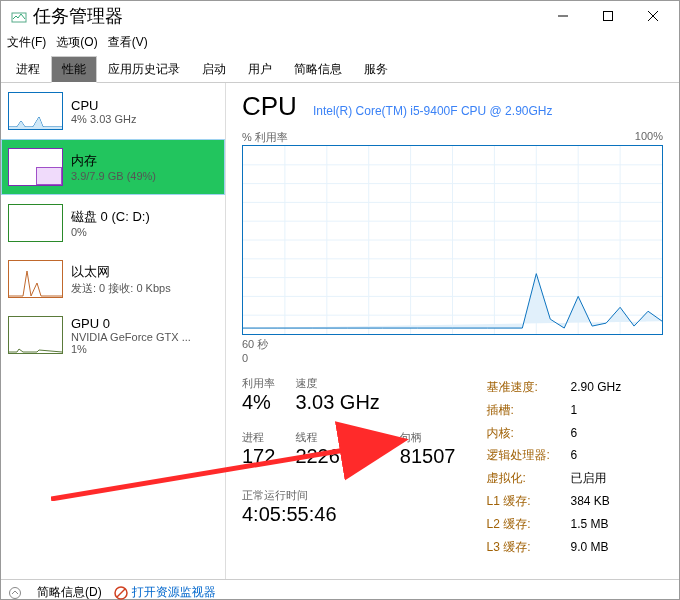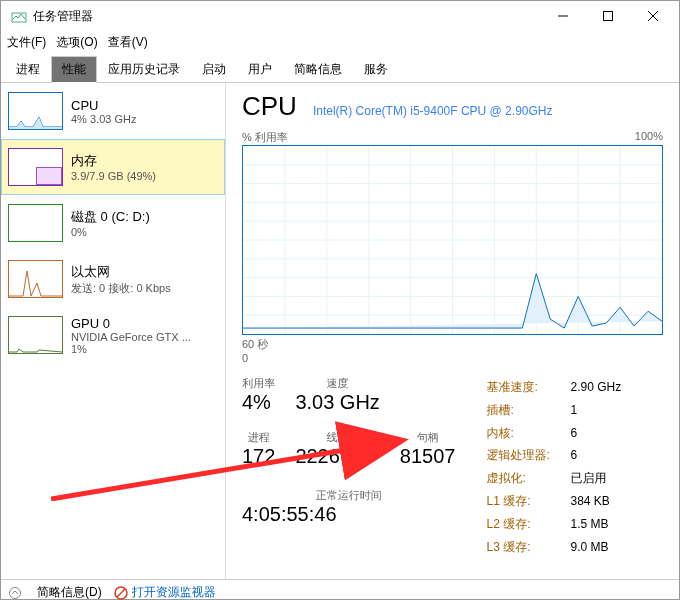--- a/index.html
+++ b/index.html
@@ -1,50 +1,50 @@
 <!DOCTYPE html>
 <html><head>
 <meta charset="utf-8">
 <style>
 * { box-sizing: border-box; font-family: "Microsoft YaHei", "Segoe UI", sans-serif; }
 body { margin: 0; padding: 0; background: #fff; }
 .window { width: 680px; height: 600px; border: 1px solid #999; position: relative; background: #fff; }
 .titlebar { height: 30px; display: flex; align-items: center; padding: 0 4px; }
 .titlebar .icon { width: 16px; height: 16px; margin: 0 6px; display:flex; align-items:center; justify-content:center; }
-.titlebar .title { font-size: 12px; flex: 1; }
+.titlebar .title { font-size: 18px; flex: 1; }
 .winbtns { display: flex; }
 .winbtn { width: 45px; height: 30px; display: flex; align-items: center; justify-content: center; }
 .winbtn svg { width: 10px; height: 10px; }
 .menubar { height: 22px; display: flex; padding: 0 6px; font-size: 12px; gap: 10px; align-items: center; }
 .tabs { display: flex; border-bottom: 1px solid #ccc; padding: 0 4px; font-size: 12px; margin-top:2px; }
 .tab { padding: 4px 10px; border: 1px solid transparent; position: relative; top:1px; }
 .tab.active { border: 1px solid #ccc; border-bottom: 1px solid #fff; background: #737373; }
 .content { display: flex; height: 496px; }
 .sidebar { width: 225px; border-right: 1px solid #ddd; overflow: hidden; }
 .sb-item { padding: 8px 6px; display: flex; gap: 8px; border: 1px solid transparent; }
-.sb-item.selected { background: #fef9c3; border: 1px solid #9ed2f0; }
+.sb-item.selected { background: #22c55e; border: 1px solid #9ed2f0; }
 .thumb { width: 55px; height: 38px; border: 1px solid #888; background: #fff; position: relative; }
 .thumb.cpu { border-color: #0a72be; }
 .thumb.mem { border-color: #7b2db0; }
 .thumb.disk { border-color: #2a8a2a; }
 .thumb.eth { border-color: #c0682c; }
 .thumb.gpu { border-color: #5a7a3a; }
 .sb-label { display: flex; flex-direction: column; justify-content: center; font-size: 12px; }
 .sb-label .name { font-size: 13px; }
 .sb-label .val { font-size: 11px; color: #555; }
 .main { flex: 1; padding: 8px 16px; position: relative; }
 .hdr { display: flex; align-items: baseline; gap: 16px; margin-bottom: 8px; }
 .hdr .big { font-size: 26px; font-weight: 400; }
 .hdr .model { font-size: 12px; color: #3b82f6; }
 .chartlbl { display: flex; justify-content: space-between; font-size: 11px; color: #666; }
 .chart { height: 190px; border: 1px solid #0a72be; background: #fff; position: relative; margin-bottom: 2px; }
 .chartbot { display: flex; justify-content: space-between; font-size: 11px; color: #666; margin-bottom: 12px; flex-direction: column; }
 .stats { display: flex; gap: 30px; }
 .left-stats { display: grid; grid-template-columns: auto auto auto; gap: 16px 20px; font-size: 12px; }
-.stat .lbl { color: #666; font-size: 11px; text-align: center; }
+.stat .lbl { color: #666; font-size: 11px; }
 .stat .val { font-size: 20px; }
 .uptime { margin-top: 20px; }
 .uptime .val { font-size: 20px; }
 .right-stats { font-size: 12px; border-left:1px solid transparent; }
 .rrow { display: flex; gap: 14px; line-height: 1.9; }
 .rrow .k { color: #a16207; width: 70px; }
 .footer { height: 26px; border-top: 1px solid #ccc; display: flex; align-items: center; padding: 0 8px; gap: 12px; font-size: 12px; }
 .footer .expand { display: flex; align-items: center; gap: 16px; }
 .footer .link { color: #0066cc; display: flex; align-items: center; gap: 4px; }
 .arrow-annotation { position: absolute; left: 50px; top: 380px; pointer-events: none; z-index: 10; }

